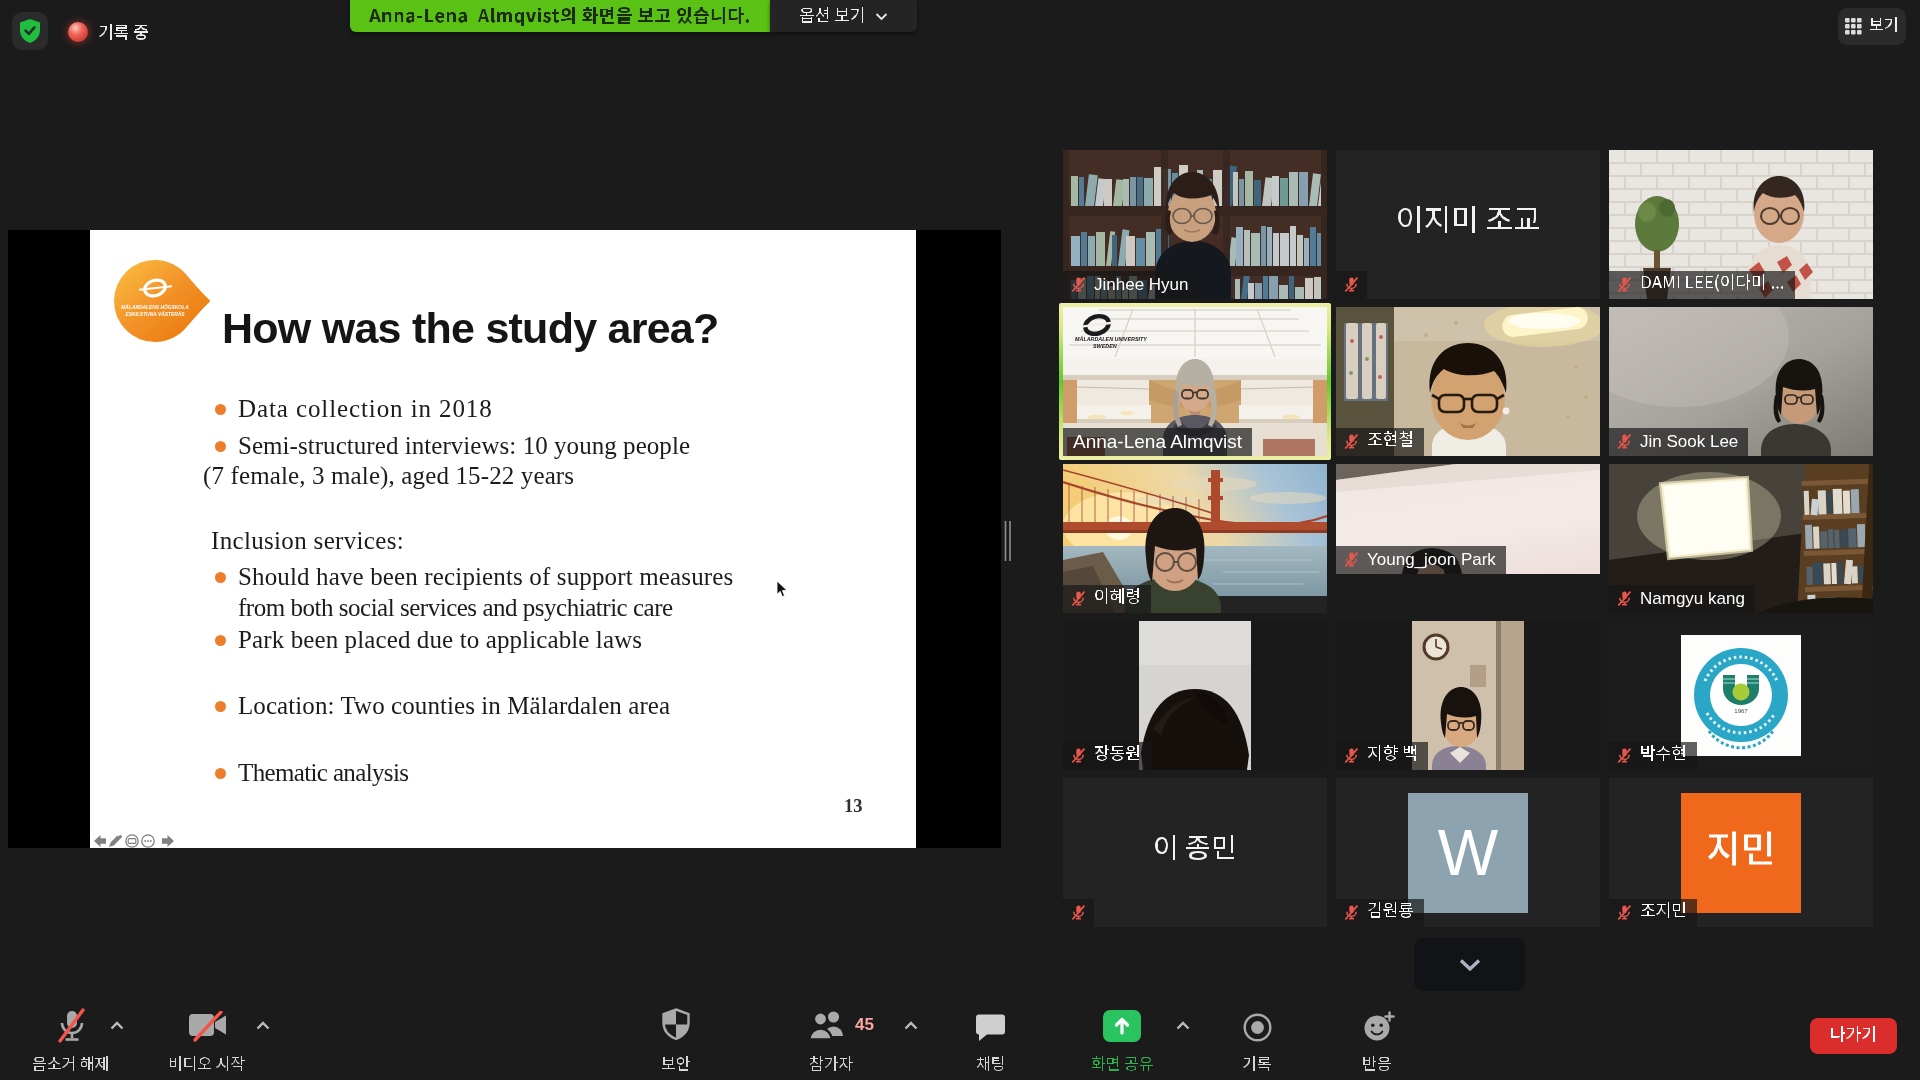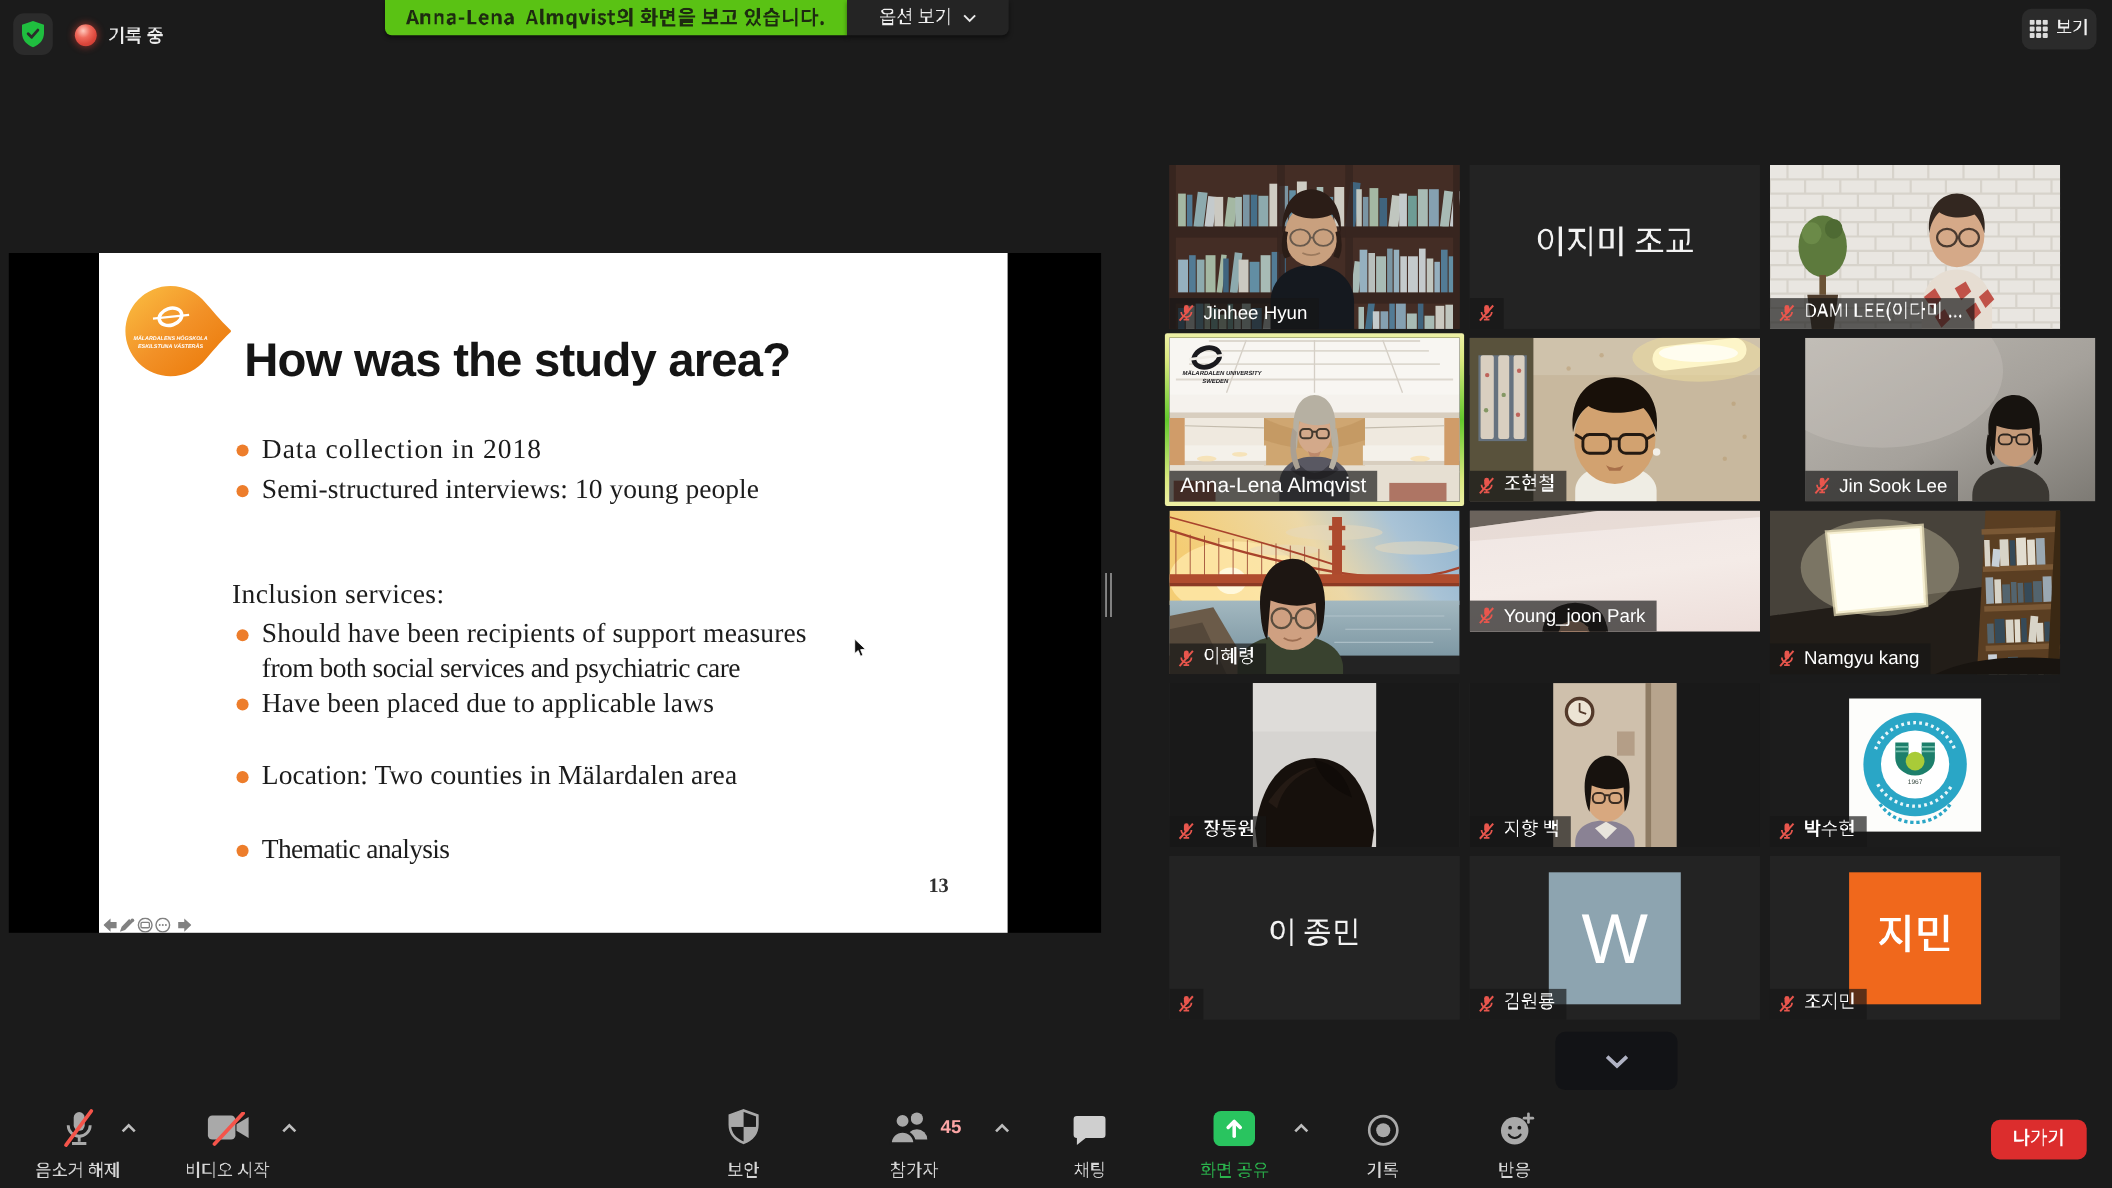--- a/index.html
+++ b/index.html
@@ -106,26 +106,27 @@
     <rect x="27" y="29" width="33" height="2" fill="#fff" transform="rotate(-6 43 30)"></rect>
     <text x="43" y="51" text-anchor="middle" font-family="Liberation Sans, sans-serif" font-size="4.9" font-weight="bold" font-style="italic" fill="#fff">MÄLARDALENS HÖGSKOLA</text>
     <text x="43" y="58" text-anchor="middle" font-family="Liberation Sans, sans-serif" font-size="4.9" font-weight="bold" font-style="italic" fill="#fff">ESKILSTUNA VÄSTERÅS</text>
   </svg>
   <div class="abs slide-title" style="left:132px;top:74px">How was the study area?</div>
   <div class="abs" style="left:-90px;top:-230px;width:826px;height:618px">
       <div class="sbullet" style="left:215px;top:404px"></div>
       <div class="sline" style="left:238px;top:395px;letter-spacing:0.9px">Data collection in 2018</div>
       <div class="sbullet" style="left:215px;top:441px"></div>
       <div class="sline" style="left:238px;top:432px;letter-spacing:0.05px">Semi-structured interviews: 10 young people</div>
+      <div class="sline" style="left:203px;top:462px;letter-spacing:0.13px">(7 female, 3 male), aged 15-22 years</div>
       <div class="sline" style="left:211px;top:527px;letter-spacing:0.33px">Inclusion services:</div>
       <div class="sbullet" style="left:215px;top:572px"></div>
       <div class="sline" style="left:238px;top:563px;letter-spacing:0.14px">Should have been recipients of support measures</div>
       <div class="sline" style="left:238px;top:594px;letter-spacing:-0.48px">from both social services and psychiatric care</div>
       <div class="sbullet" style="left:215px;top:635px"></div>
-      <div class="sline" style="left:238px;top:626px;letter-spacing:0.11px">Have been placed due to applicable laws</div>
+      <div class="sline" style="left:238px;top:626px;letter-spacing:0.11px">Park been placed due to applicable laws</div>
       <div class="sbullet" style="left:215px;top:701px"></div>
       <div class="sline" style="left:238px;top:692px;letter-spacing:0.08px">Location: Two counties in Mälardalen area</div>
       <div class="sbullet" style="left:215px;top:768px"></div>
       <div class="sline" style="left:238px;top:759px;letter-spacing:-0.64px">Thematic analysis</div>
     </div>
   <div class="abs spage">13</div>
   <svg class="abs sctrl" width="80" height="14" viewBox="0 0 80 14">
     <g fill="#818181">
         <path d="M0 7 L6.5 1 v3.2 h5.5 v5.6 H6.5 V13 z"></path>
     <g>
@@ -581,21 +582,21 @@
           <line x1="8" y1="11.6" x2="8" y2="13.6"></line>
           <line x1="5.6" y1="13.8" x2="10.4" y2="13.8"></line>
         </g>
         <line x1="13.6" y1="1.6" x2="2.2" y2="14.6" stroke="#e8564d" stroke-width="1.7"></line>
       </svg>
       <svg class="kg" width="46.9" height="20.1" viewBox="0 0 46.9 20.1" style="" role="img" aria-label="조현철">
         <path fill="#ffffff" d="M1 13H15V14H1ZM7 9H9V13H7ZM7 2H8V3Q8 4 8 5Q8 6 7 7Q6 7 6 8Q5 8 4 9Q3 9 2 9L2 8Q2 8 3 8Q4 7 5 7Q5 7 6 6Q6 5 7 5Q7 4 7 3ZM7 2H9V3Q9 4 9 5Q9 5 10 6Q10 7 11 7Q12 7 13 8Q13 8 14 8L14 9Q13 9 12 9Q11 8 10 8Q9 7 9 7Q8 6 8 5Q7 4 7 3ZM2 2H14V3H2Z M28 0H29V12H28ZM25 4H28V6H25ZM25 8H28V9H25ZM17 2H25V3H17ZM21 4Q22 4 23 5Q23 5 24 6Q24 6 24 7Q24 8 24 9Q23 9 23 10Q22 10 21 10Q20 10 19 10Q18 9 18 9Q17 8 17 7Q17 6 18 6Q18 5 19 5Q20 4 21 4ZM21 5Q20 5 19 6Q19 6 19 7Q19 8 19 8Q20 9 21 9Q22 9 22 8Q23 8 23 7Q23 6 22 6Q22 5 21 5ZM20 0H22V3H20ZM19 14H29V15H19ZM19 11H21V15H19Z M36 3H37V3Q37 5 37 6Q36 7 35 7Q34 8 33 8L32 7Q33 7 34 7Q34 6 35 6Q35 5 36 5Q36 4 36 3ZM36 3H37V3Q37 4 38 5Q38 5 38 6Q39 6 40 6Q40 7 41 7L41 8Q40 8 39 7Q38 7 37 6Q37 6 37 5Q36 4 36 3ZM33 2H41V3H33ZM36 0H37V3H36ZM40 4H44V5H40ZM43 0H45V8H43ZM35 9H45V13H36V15H35V12H43V10H35ZM35 14H45V16H35Z"></path>
       </svg>
     </div>
   </div>
-<div class="tile" style="left:1609px;top:307px;width:264px;height:149px;margin-left:32px;">
+<div class="tile" style="left:1609px;top:307px;width:264px;height:149px;">
     <svg class="scene" width="264" height="149" viewBox="0 0 264 149" preserveAspectRatio="none">
       <defs>
         <linearGradient id="gjs" x1="0" y1="0" x2="1" y2="1">
           <stop offset="0" stop-color="#bdb9b2"></stop>
           <stop offset="0.55" stop-color="#a5a19b"></stop>
           <stop offset="1" stop-color="#7d7a74"></stop>
         </linearGradient>
       </defs>
       <rect width="264" height="149" fill="url(#gjs)"></rect>
       <ellipse cx="70" cy="30" rx="110" ry="70" fill="#cac6bf" opacity="0.35"></ellipse>

